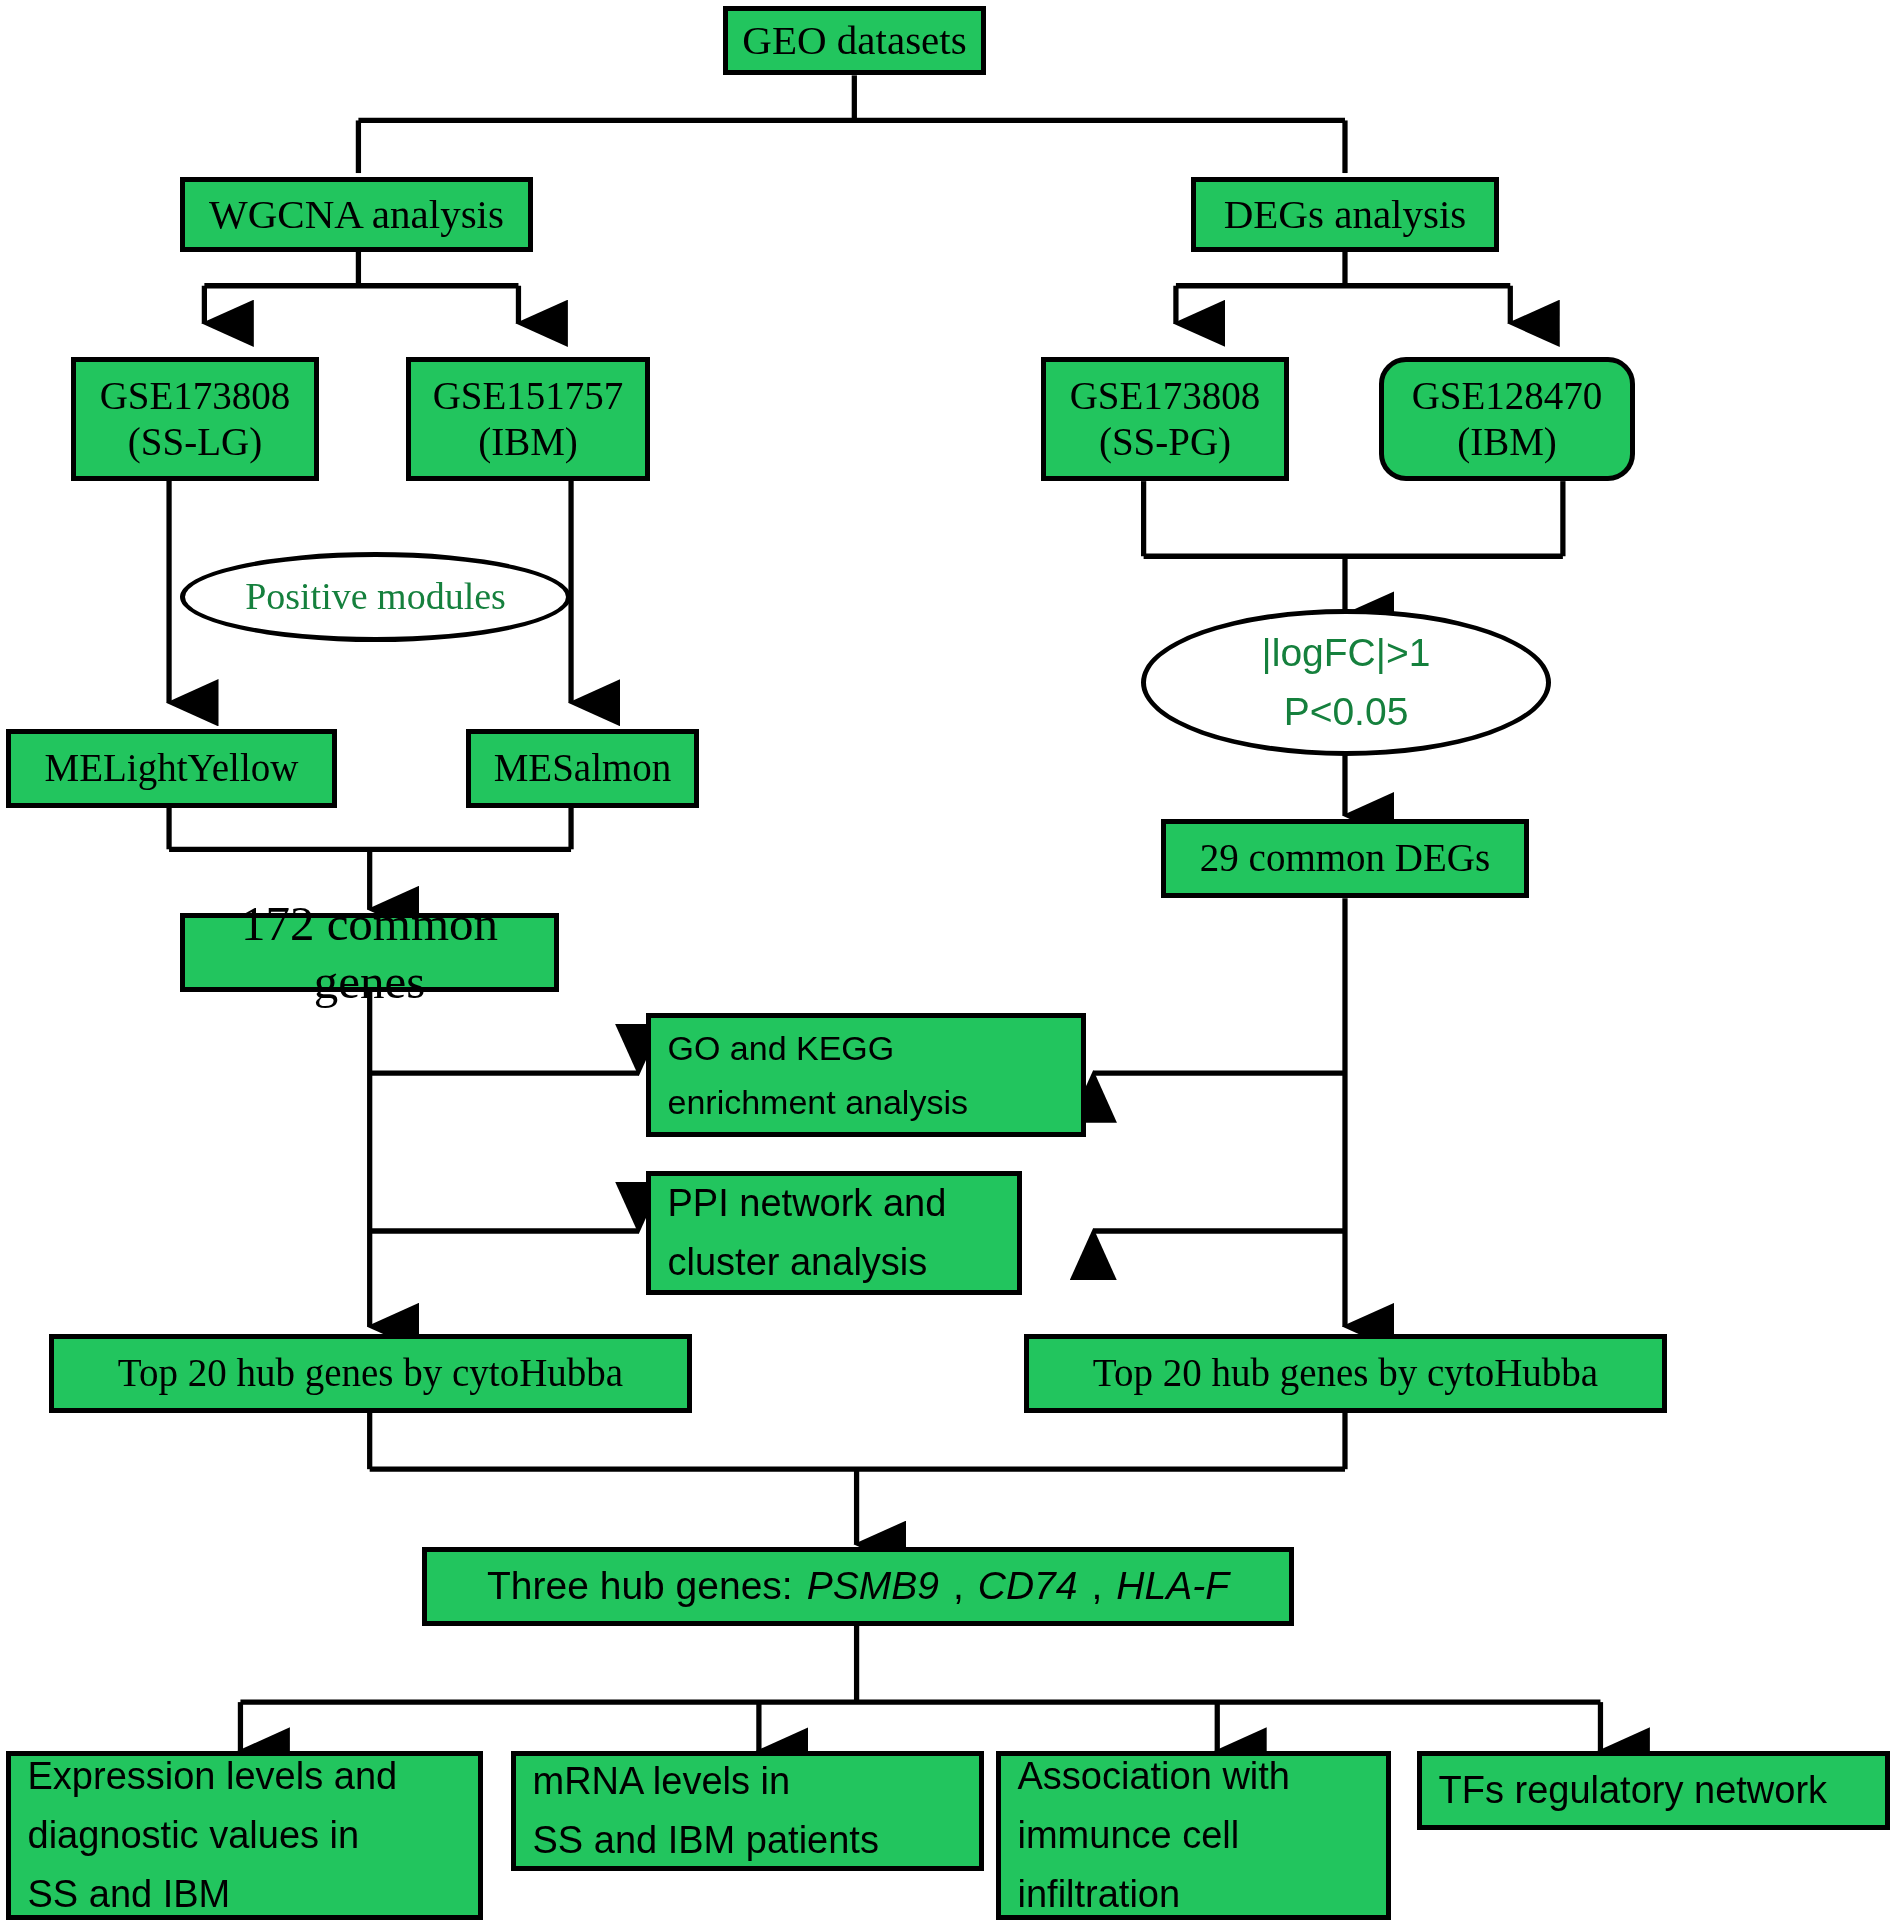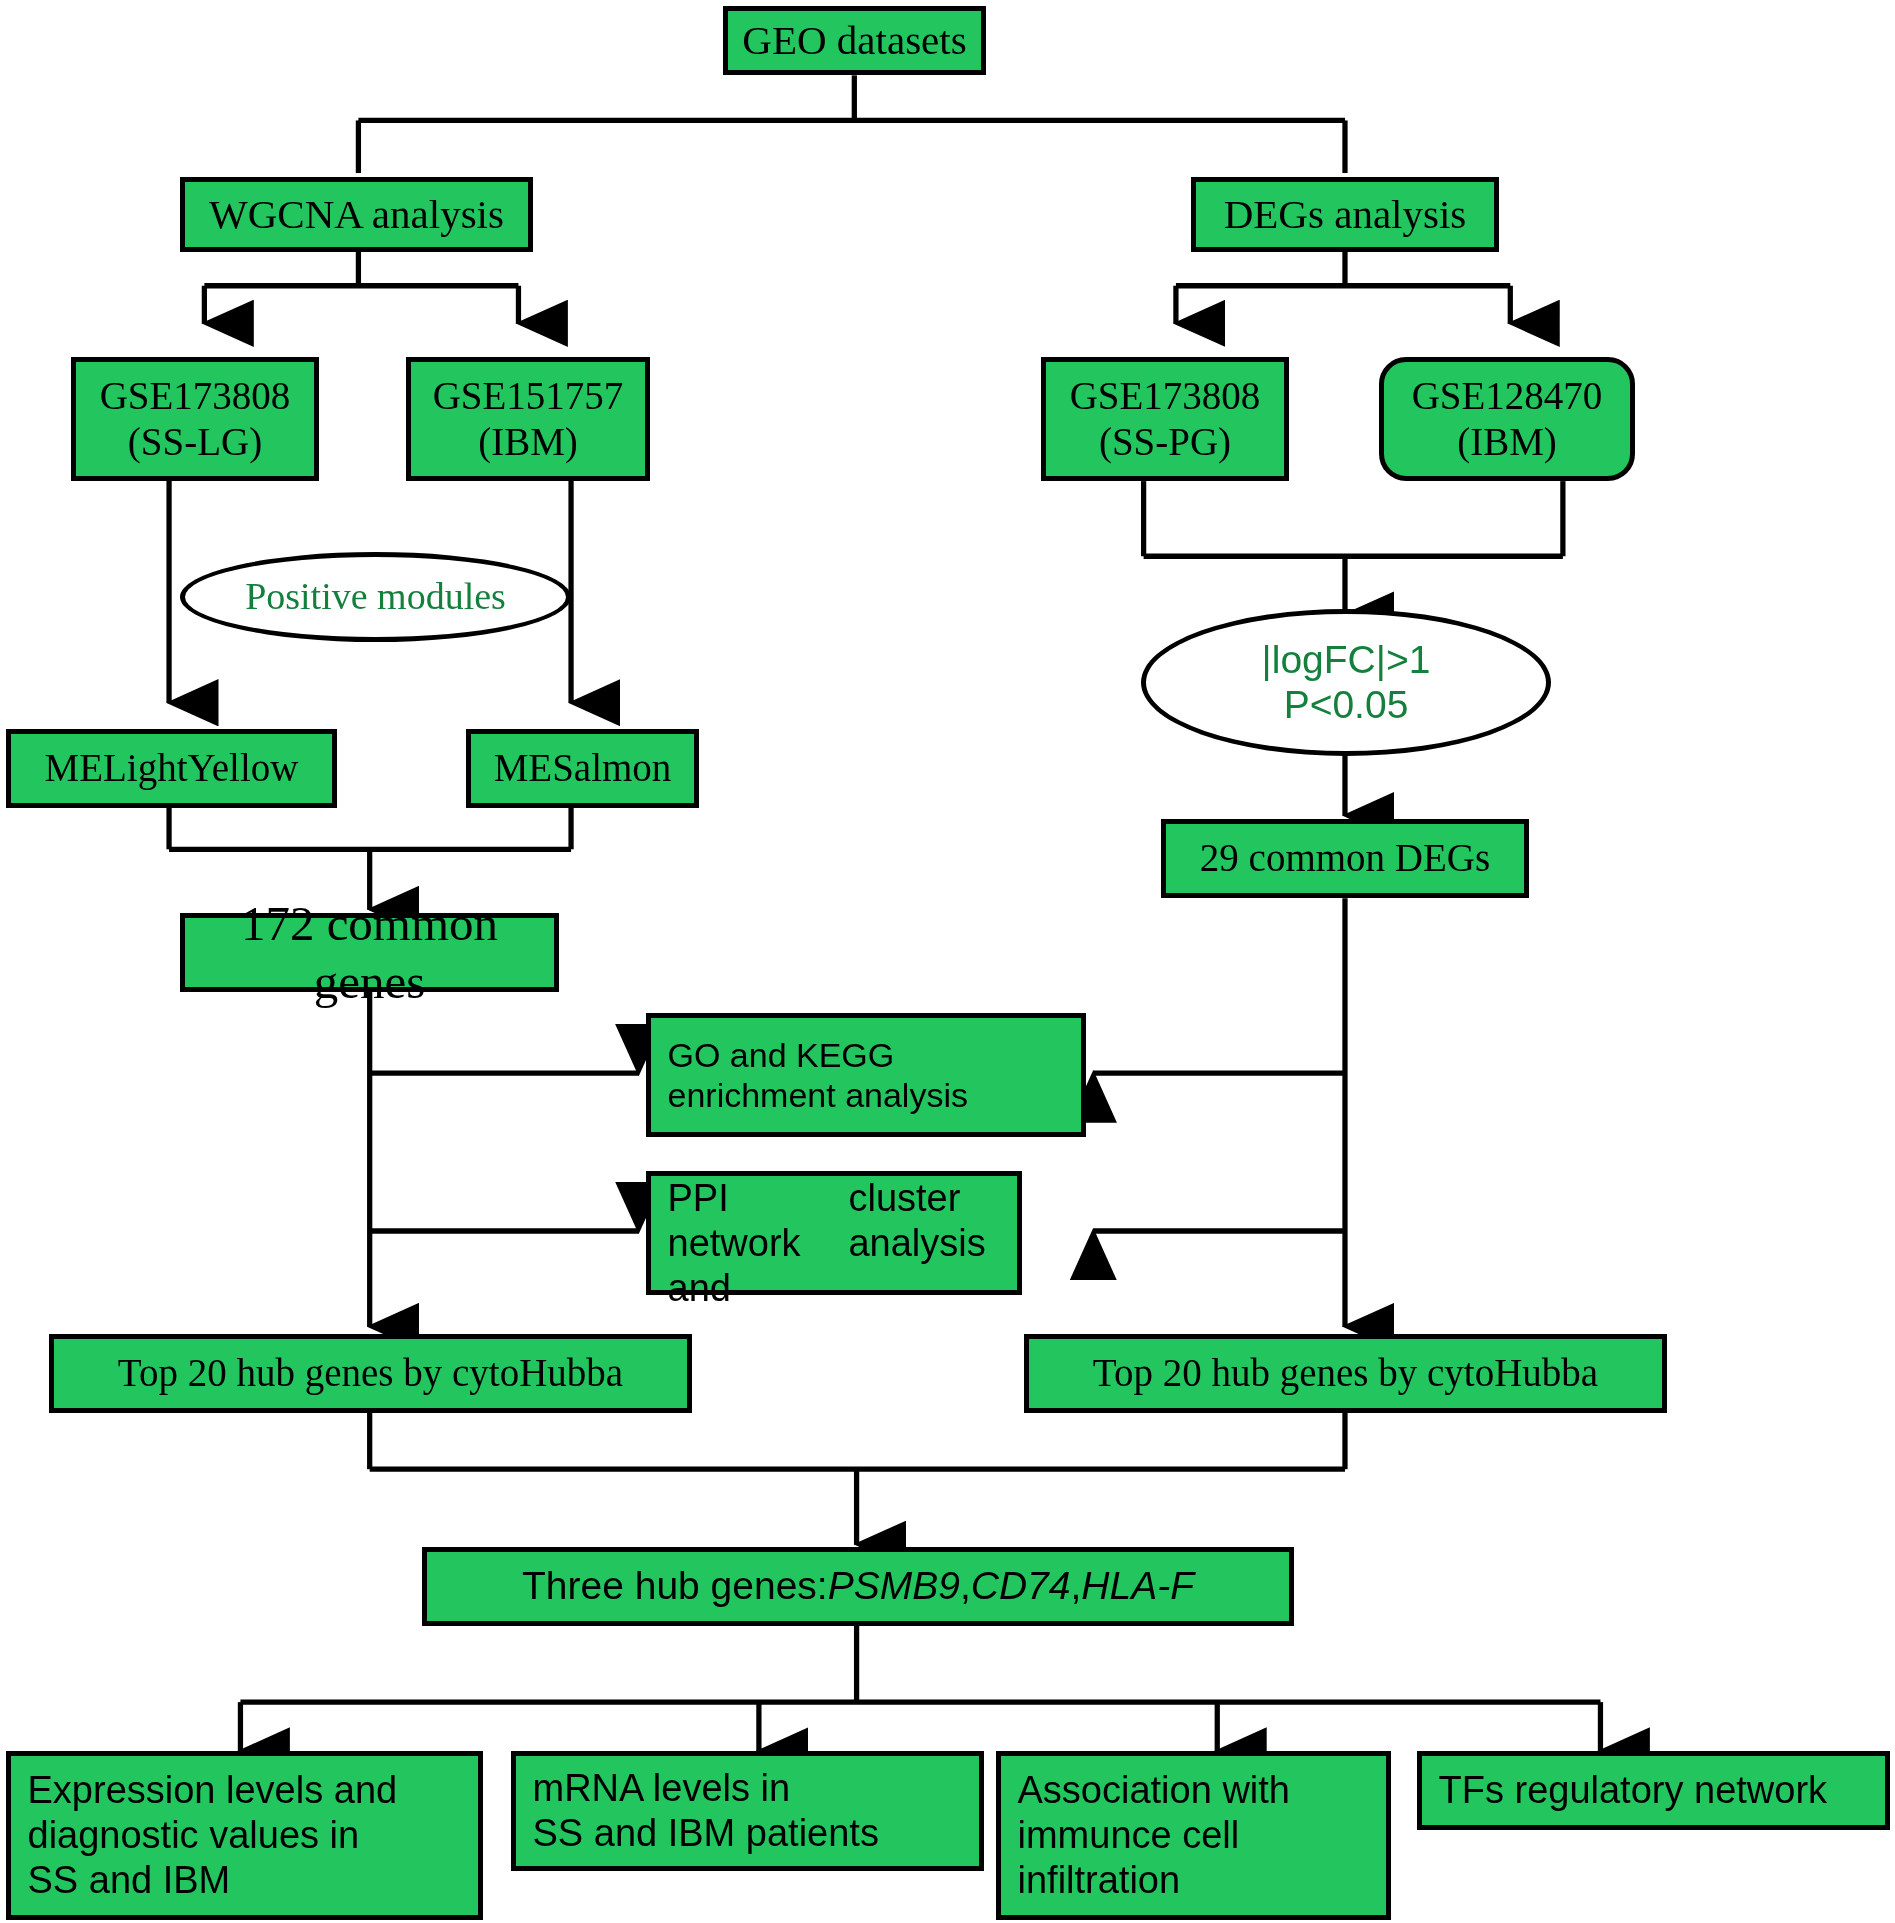--- a/index.html
+++ b/index.html
@@ -27,21 +27,21 @@
     background: #22c55e;
     border: 5.3px solid #000000;
     display: flex;
     align-items: center;
     color: #000000;
     line-height: 1.18;
   }
   .node.center { justify-content: center; text-align: center; }
   .node.left   { justify-content: flex-start; text-align: left; }
   .serif  { font-family: "Liberation Serif", "DejaVu Serif", serif; }
-  .sans   { font-family: "Liberation Sans", "DejaVu Sans", sans-serif; }
+  .sans   { font-family: "Liberation Sans", "DejaVu Sans", sans-serif; gap: 14px; }
   .ellipse {
     position: absolute;
     box-sizing: border-box;
     background: #ffffff;
     border: 5.3px solid #000000;
     border-radius: 50%;
     display: flex;
     align-items: center;
     justify-content: center;
     text-align: center;
@@ -180,21 +180,21 @@
 
   <div class="node center serif pad-c" style="left:1161px; top:819px; width:368px; height:79px; font-size:39px;">
     <span>29 common DEGs</span>
   </div>
 
   <div class="node left sans pad-l" style="left:646px; top:1013px; width:440px; height:124px; font-size:34px; flex-direction:column; align-items:flex-start; justify-content:center;">
     <span>GO and KEGG</span>
     <span>enrichment analysis</span>
   </div>
 
-  <div class="node left sans pad-l" style="left:646px; top:1171px; width:376px; height:124px; font-size:38px; flex-direction:row; align-items:flex-start; justify-content:center;">
+  <div class="node left sans pad-l" style="left:646px; top:1171px; width:376px; height:124px; font-size:38px; flex-direction:column; align-items:flex-start; justify-content:center;">
     <span>PPI network and</span>
     <span>cluster analysis</span>
   </div>
 
   <div class="node center serif pad-c" style="left:49px; top:1334px; width:643px; height:79px; font-size:39px;">
     <span>Top 20 hub genes by cytoHubba</span>
   </div>
 
   <div class="node center serif pad-c" style="left:1024px; top:1334px; width:643px; height:79px; font-size:39px;">
     <span>Top 20 hub genes by cytoHubba</span>

